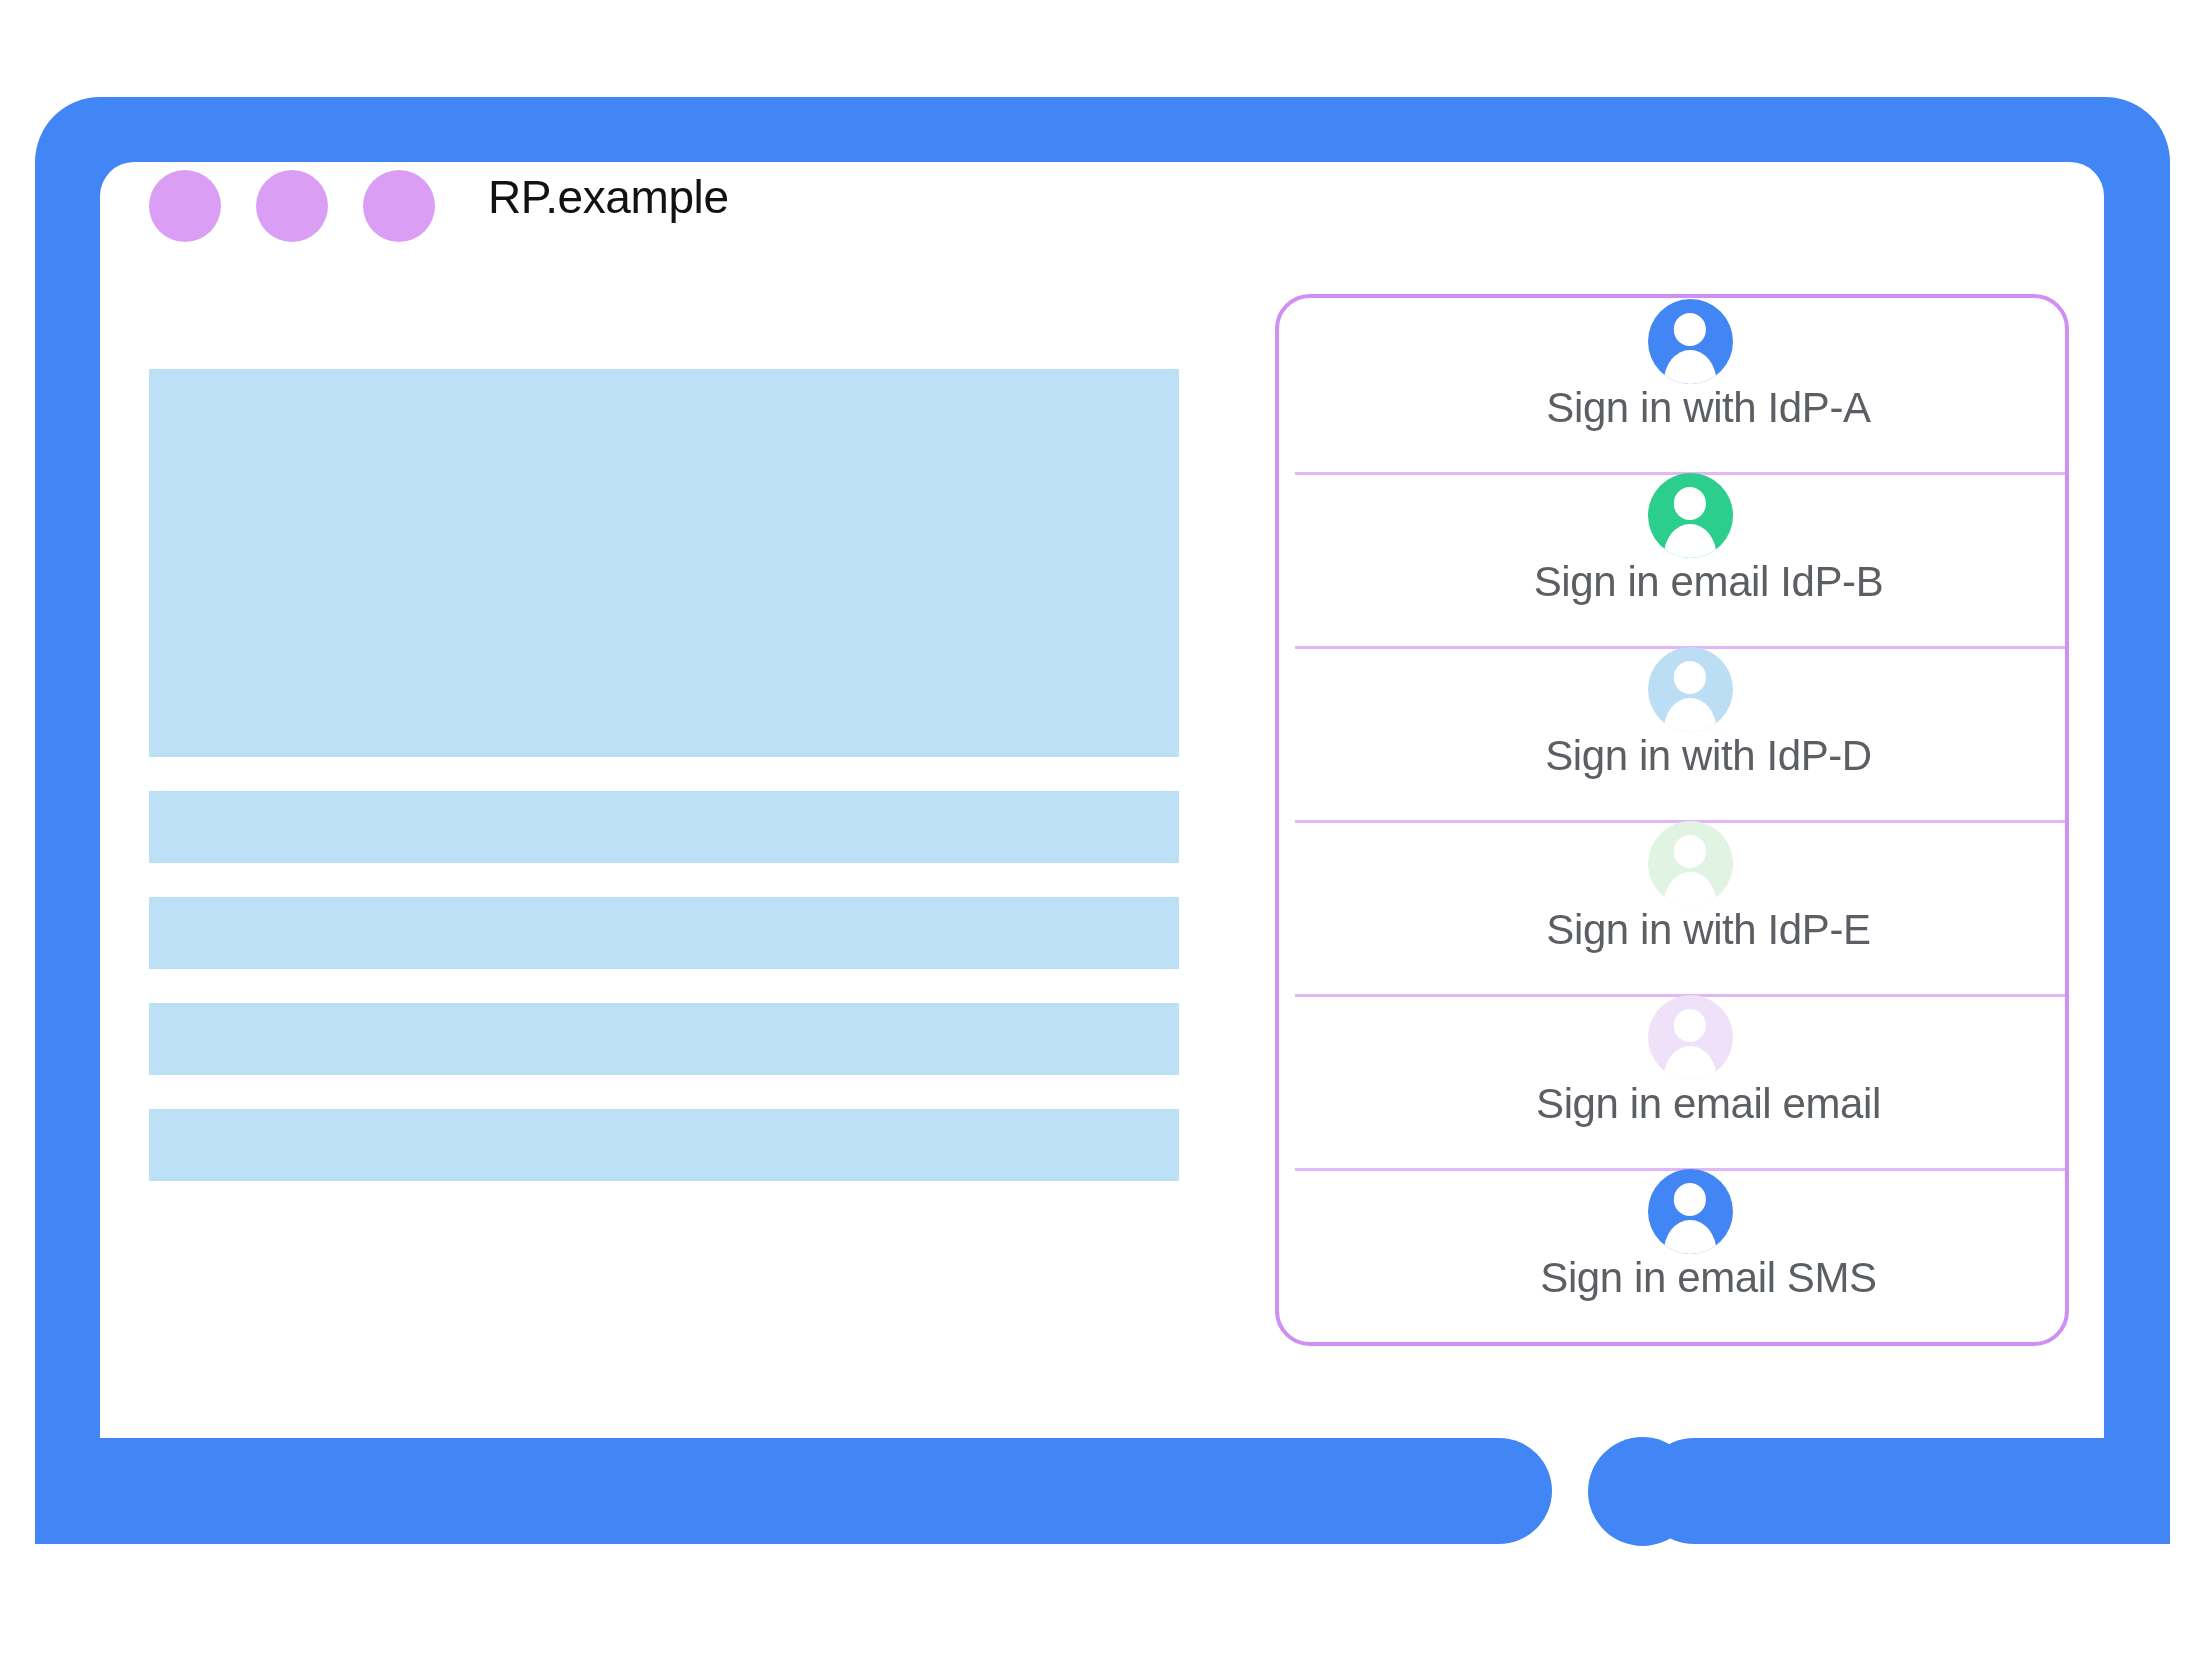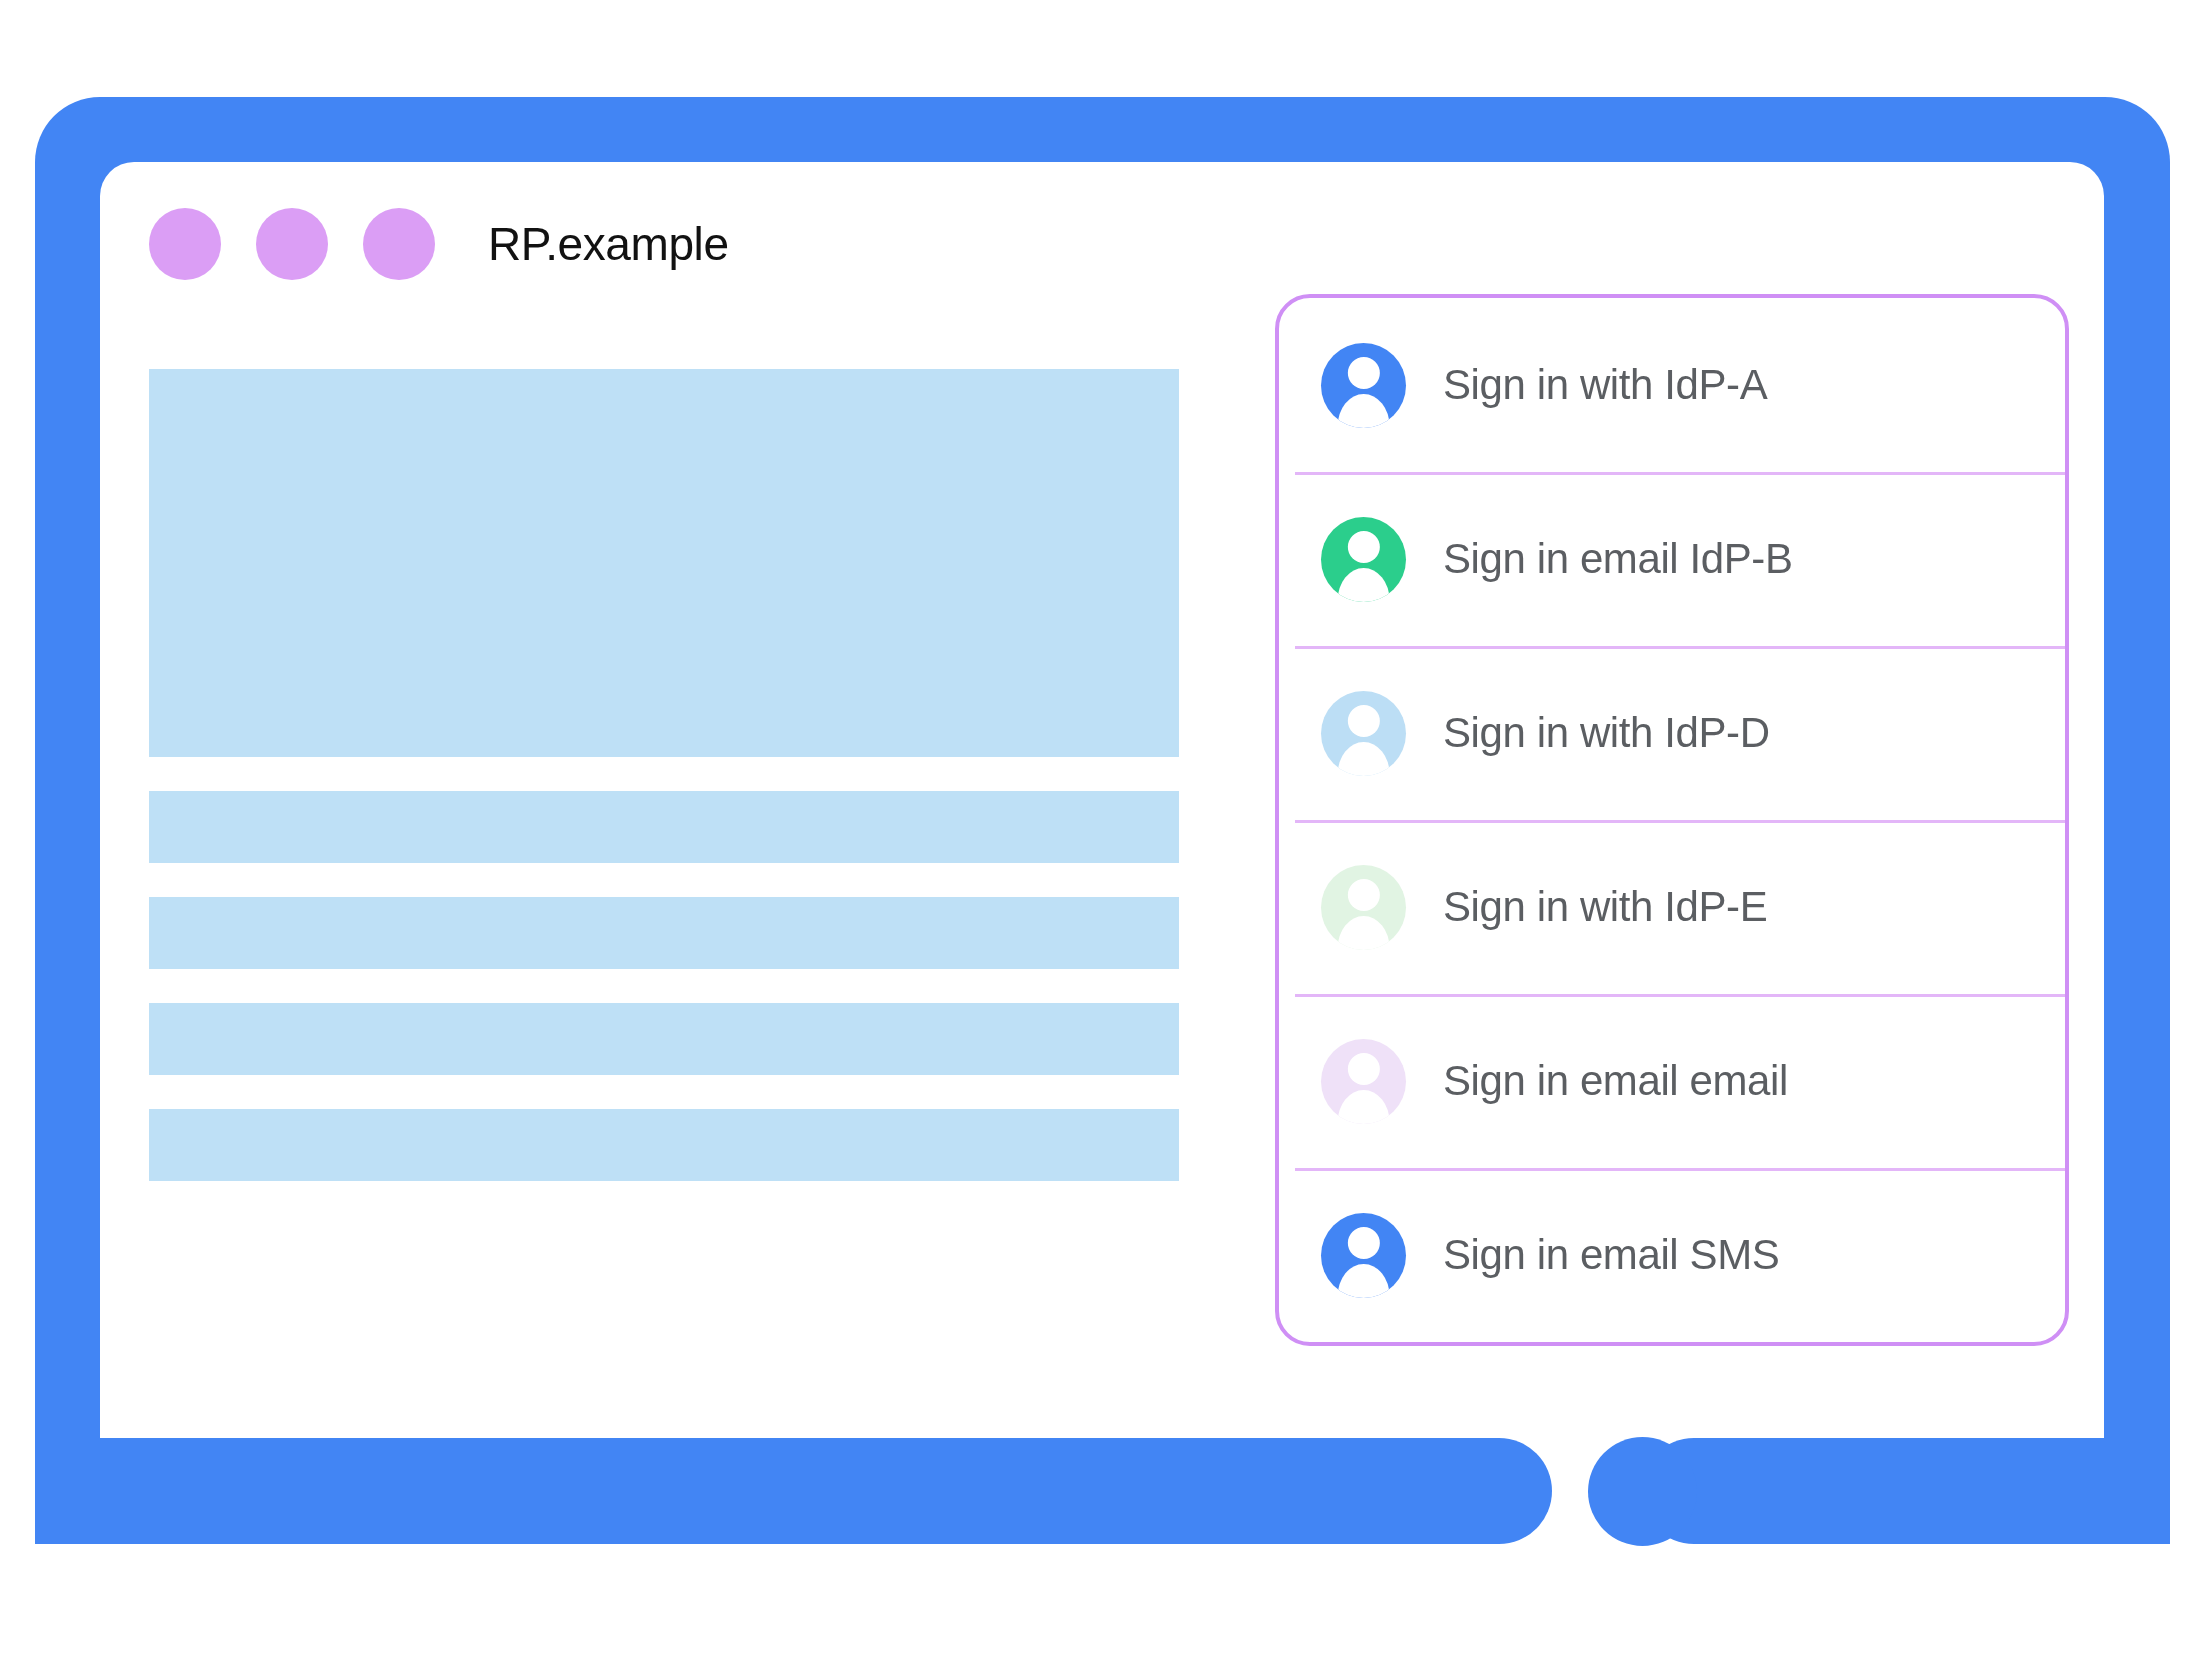--- a/index.html
+++ b/index.html
@@ -72,25 +72,24 @@
     width: 109px;
     height: 109px;
     background: var(--frame-blue, #4285F4);
     border-radius: 50%;
   }
 
   
   .titlebar {
     position: absolute;
     left: 0;
-    top: 16px;
+    top: 8px;
     width: 100%;
     height: 132px;
     display: flex;
-    align-items: center;
   }
   .dots {
     display: flex;
     gap: 35px;
     margin-left: 49px;
   }
   .dot {
     width: 72px;
     height: 72px;
     border-radius: 50%;
@@ -136,20 +135,21 @@
     height: 174px;
     padding-left: 42px;
     box-sizing: border-box;
     position: relative;
     cursor: pointer;
     background: transparent;
     border: none;
     width: 100%;
     text-align: left;
     font-family: inherit;
+    flex-direction: column;
   }
   .signin-row + .signin-row::before {
     content: "";
     position: absolute;
     left: 16px;
     right: 0;
     top: 0;
     height: 2.6px;
     background: var(--divider, #E3B6F8);
   }

